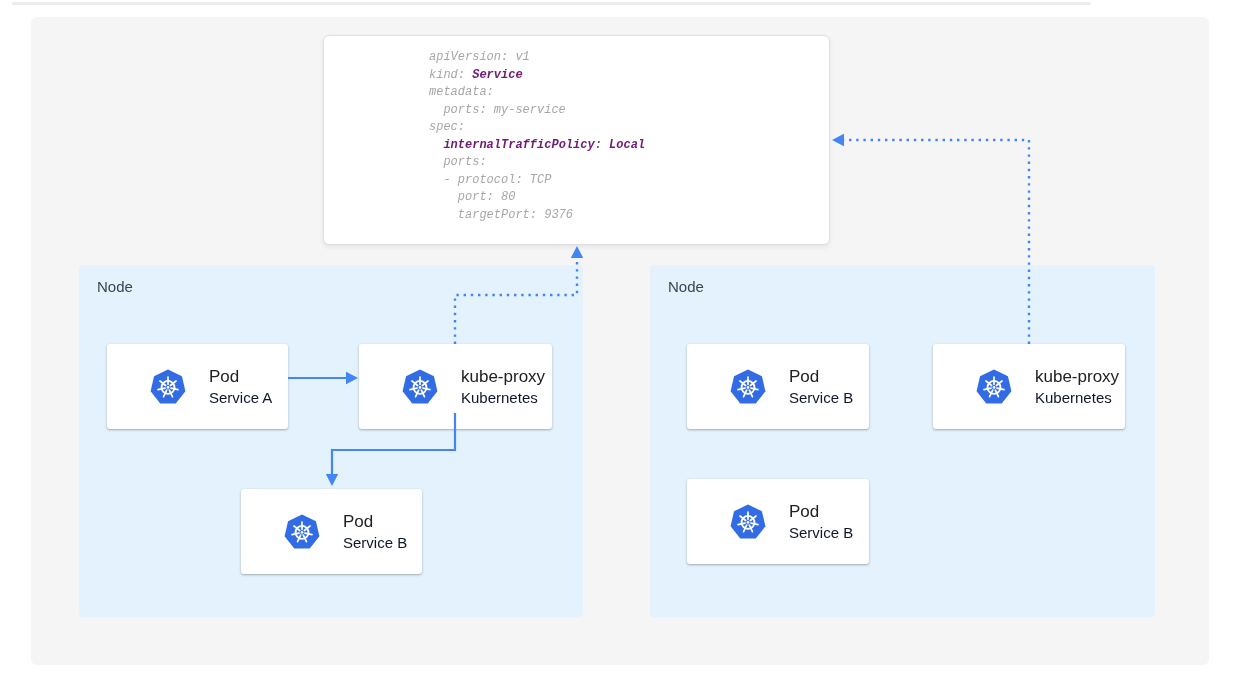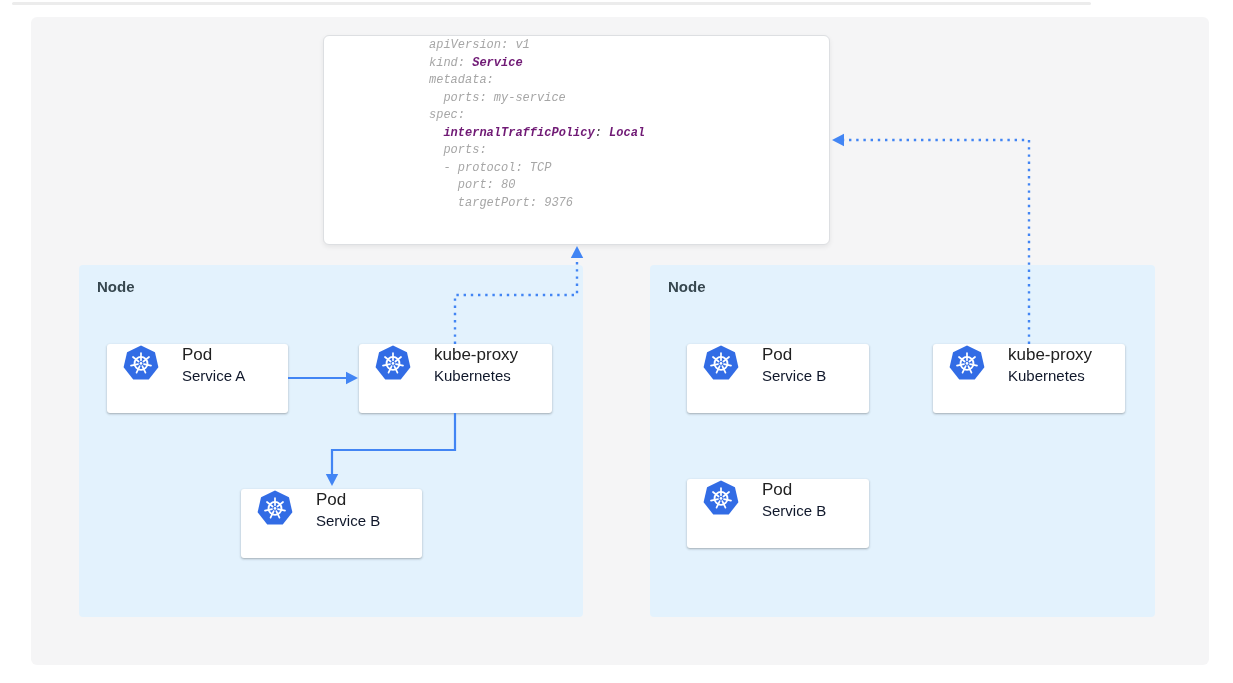--- a/index.html
+++ b/index.html
@@ -20,46 +20,47 @@
     background:#f5f5f6; border-radius:6px;
   }
   .yaml-box {
     position:absolute; left:323px; top:35px;
     width:507px; height:210px;
     background:#ffffff;
     border:1px solid #dddfe2;
     border-radius:6px;
     box-shadow:0 2px 5px rgba(0,0,0,0.07);
     box-sizing:border-box;
-    padding:1px 0 0 105px;
+    padding:13px 0 0 105px;
   }
   .yaml-line {
     font-family:"Liberation Mono","DejaVu Sans Mono",monospace;
     font-style:italic;
     font-size:12px; line-height:17.5px;
     white-space:pre;
     color:#a6a6a6;
   }
   .yaml-line .seg-bold { font-weight:bold; color:#701a75; }
   .yaml-line .seg-dark { color:#3c3c3c; }
   .node {
     position:absolute; top:265px; height:352px;
-    background:#e3f2fd; border-radius:4px;font-weight:bold;
+    background:#e3f2fd; border-radius:4px;
   }
   .node-label {
     position:absolute; left:18px; top:13px;
     font-size:15px; color:#37474f;
   }
   .card {
     position:absolute;
-    height:69px;
+    height:85px;
     background:#ffffff; border-radius:3px;
     box-shadow:0 1px 2px rgba(60,64,67,0.28), 0 1px 3px rgba(60,64,67,0.14);
-    display:flex; align-items:flex-start;
+    display:flex; align-items:center;
     box-sizing:border-box;
+    padding-left:27px;
   }
   .card .icon { width:38px; height:38px; margin-left:15px; flex:0 0 auto; }
   .card .text { margin-left:22px; }
   .card .title { font-size:17px; line-height:21px; color:#212121; }
   .card .subtitle { font-size:15px; line-height:18px; color:#0f172a; margin-top:2px; }
   .arrows {
     position:absolute; left:0; top:0;
     width:1233px; height:683px;
     pointer-events:none;
   }

